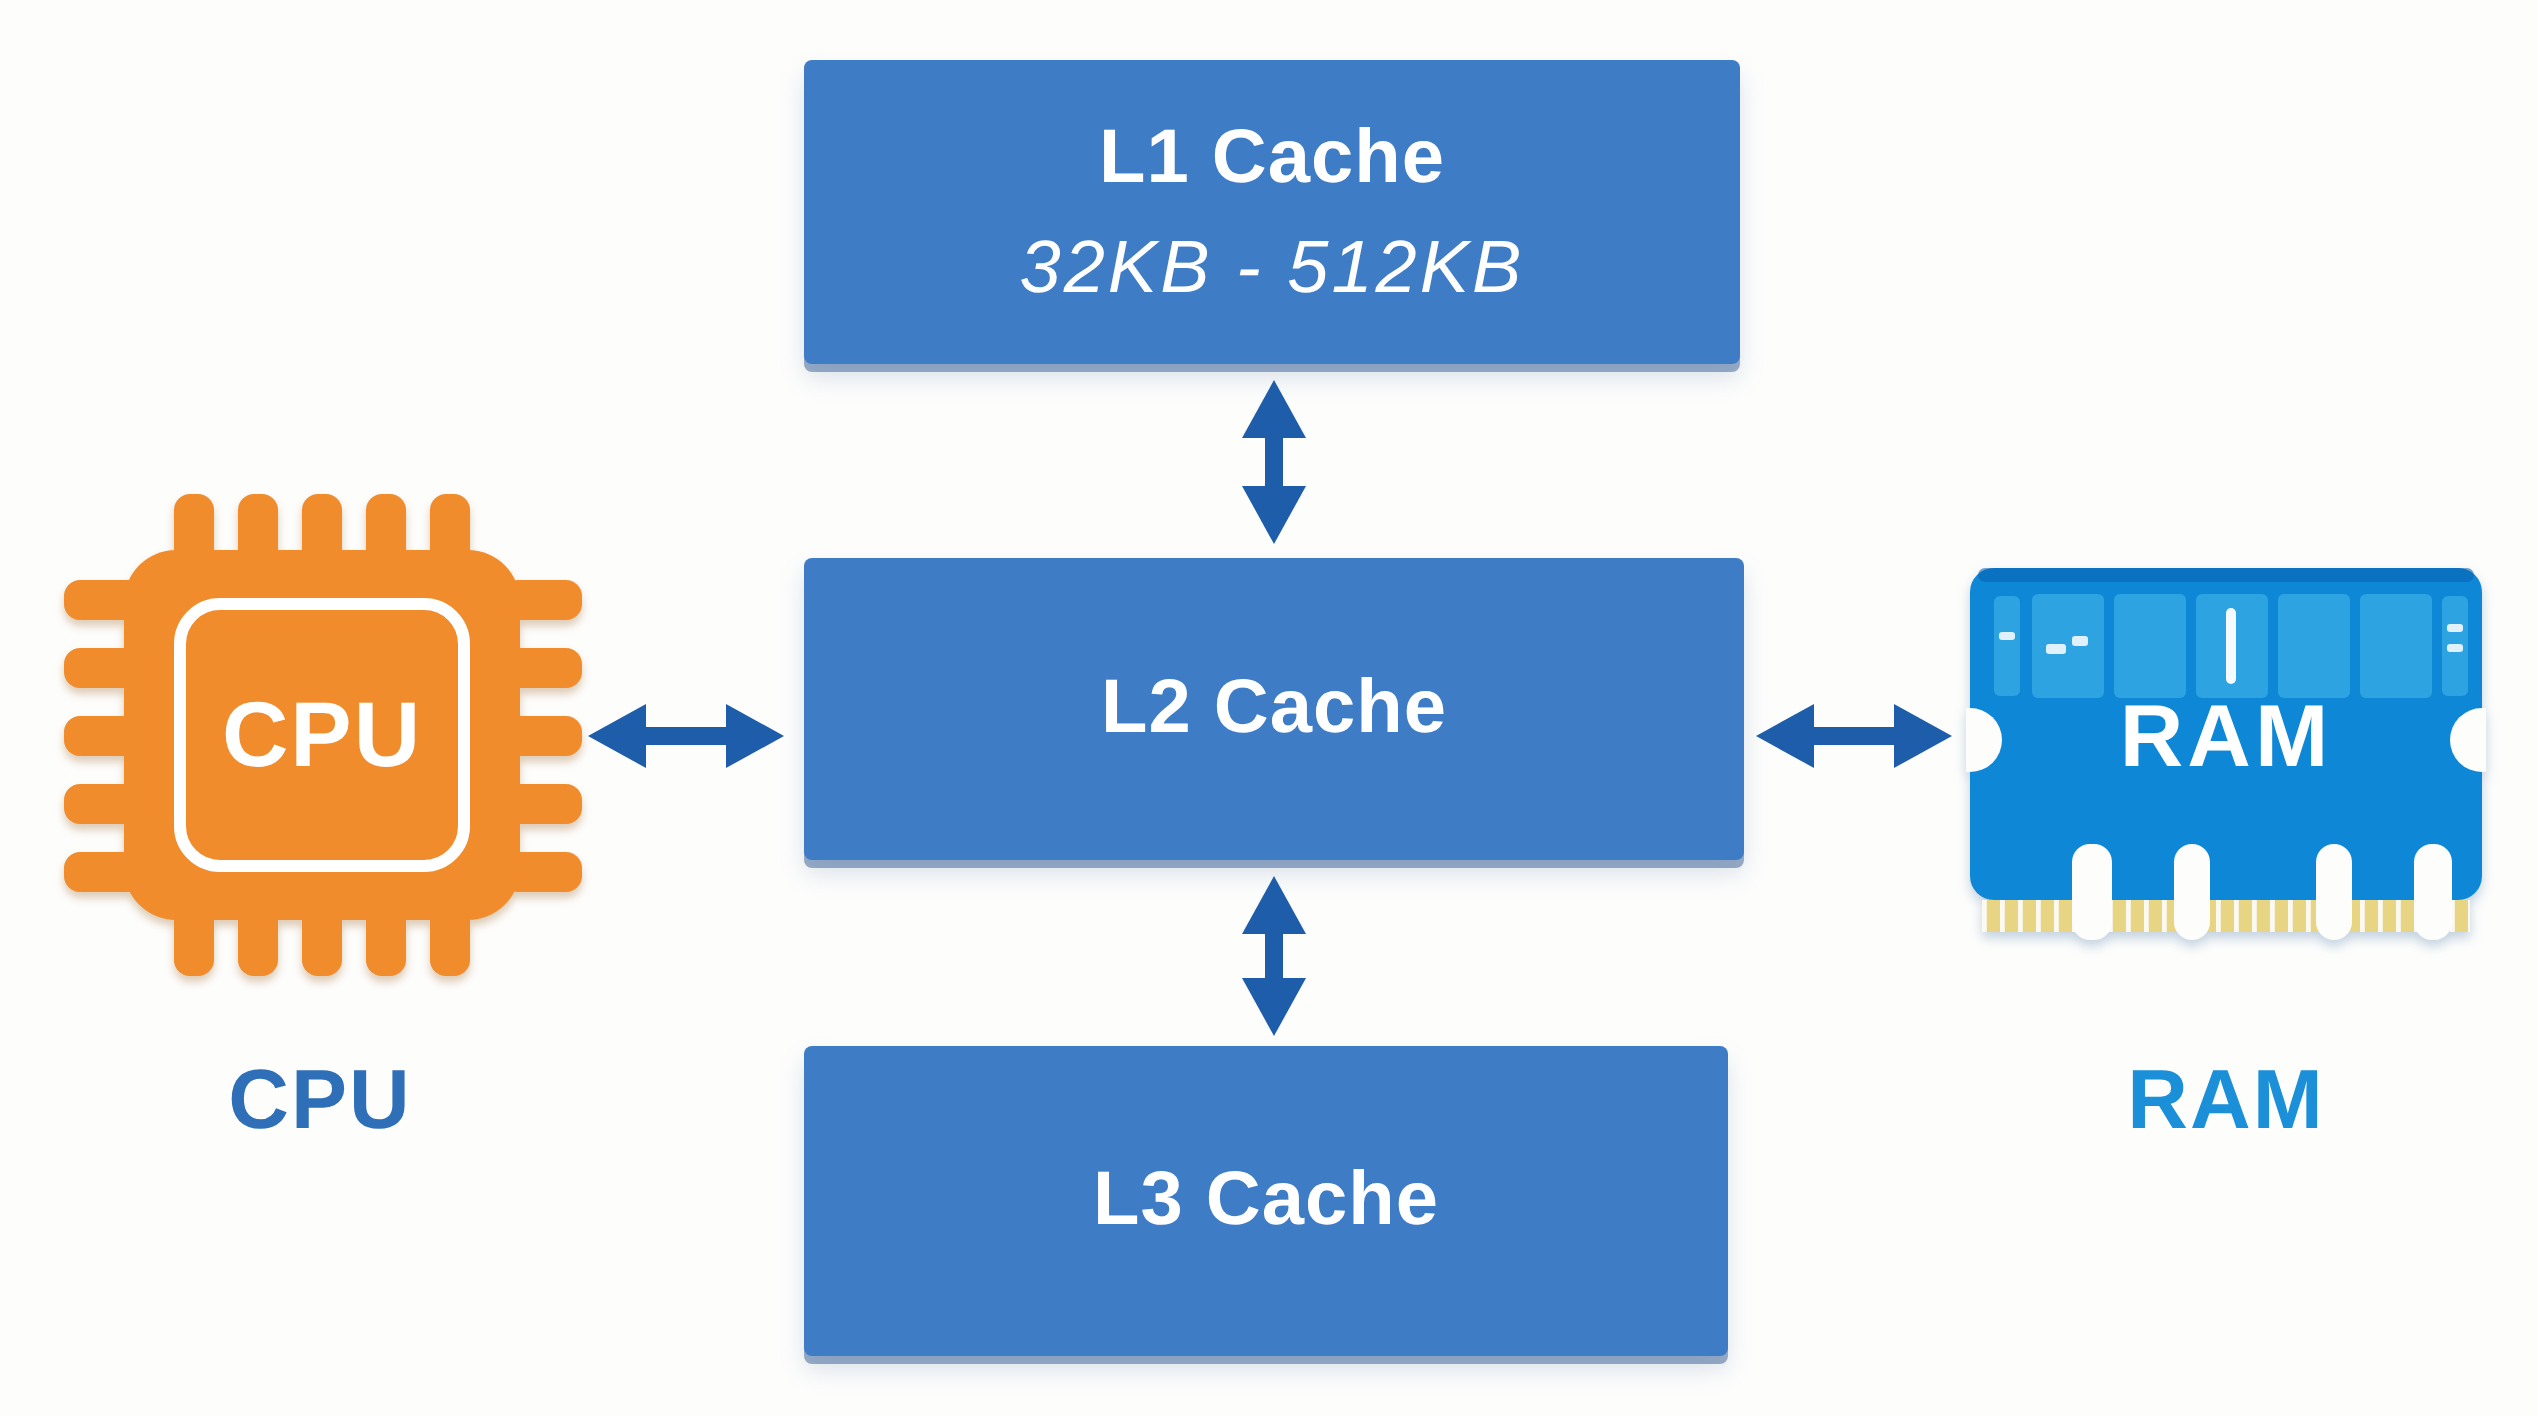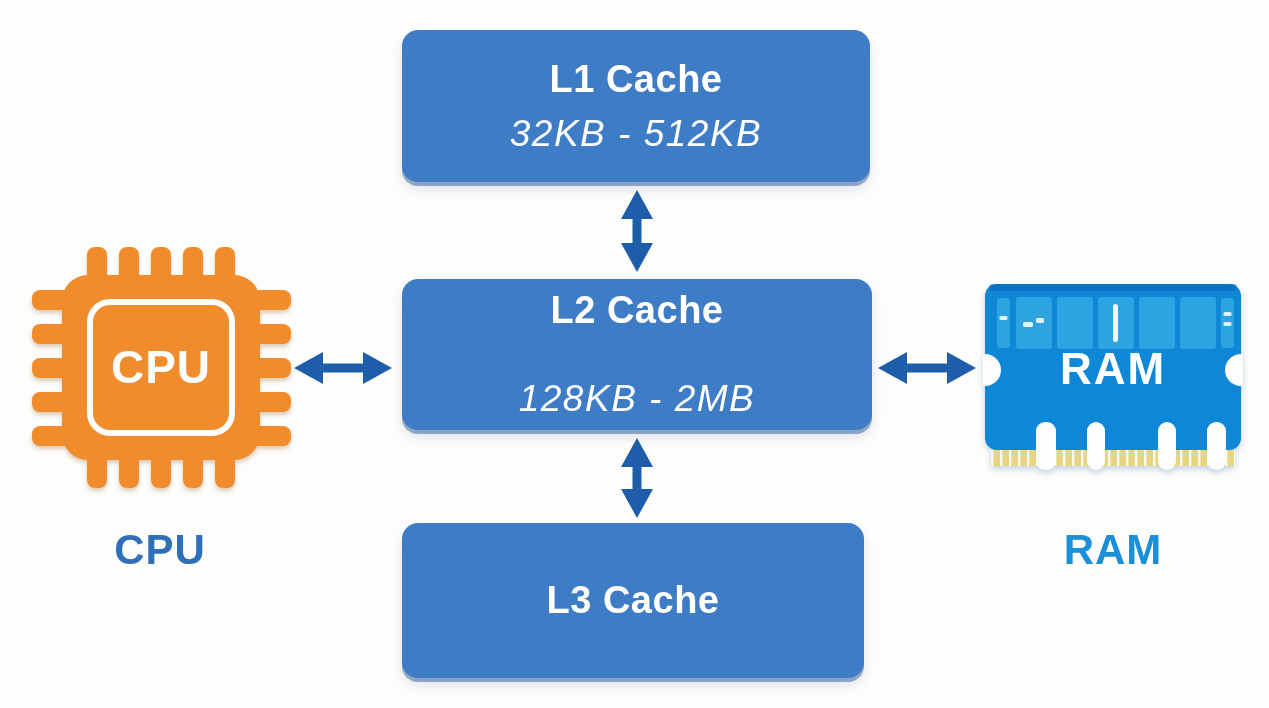--- a/index.html
+++ b/index.html
@@ -23,21 +23,21 @@
   .stage{
     position:relative;
     width:1269px;height:708px;
     background:var(--bg);
     overflow:hidden;
   }
   
   .cache-box{
     position:absolute;
     background:var(--box-blue);
-    border-radius:16px;
+    border-radius:4px;
     box-shadow:0 4px 0 rgba(35,80,140,.45), 0 7px 12px rgba(100,130,170,.22);
     display:flex;flex-direction:column;align-items:center;justify-content:center;
     gap:12px;
     color:var(--text-white);
     text-align:center;
   }
   .box-title{font-size:38px;font-weight:700;letter-spacing:.5px;}
   .box-sub{font-size:37px;font-weight:400;letter-spacing:1.5px;font-style:italic;}
   .l1{left:402px;top:30px;width:468px;height:152px;}
   .l2{left:402px;top:279px;width:470px;height:151px;gap:46px;}
@@ -116,21 +116,20 @@
   </div>
   <div class="cpu-text">CPU</div>
   <div class="node-label cpu-caption">CPU</div>
 
   <div class="cache-box l1">
     <div class="box-title">L1 Cache</div>
     <div class="box-sub">32KB - 512KB</div>
   </div>
   <div class="cache-box l2">
     <div class="box-title">L2 Cache</div>
-    <div class="box-sub">128KB - 2MB</div>
   </div>
   <div class="cache-box l3">
     <div class="box-title">L3 Cache</div>
   </div>
 
   <svg class="arrow arrow-v1" width="44" height="86" viewBox="0 0 44 86">
     <line x1="22" y1="20" x2="22" y2="66"></line>
     <polygon points="22,2 6,31 38,31"></polygon>
     <polygon points="22,84 6,55 38,55"></polygon>
   </svg>

